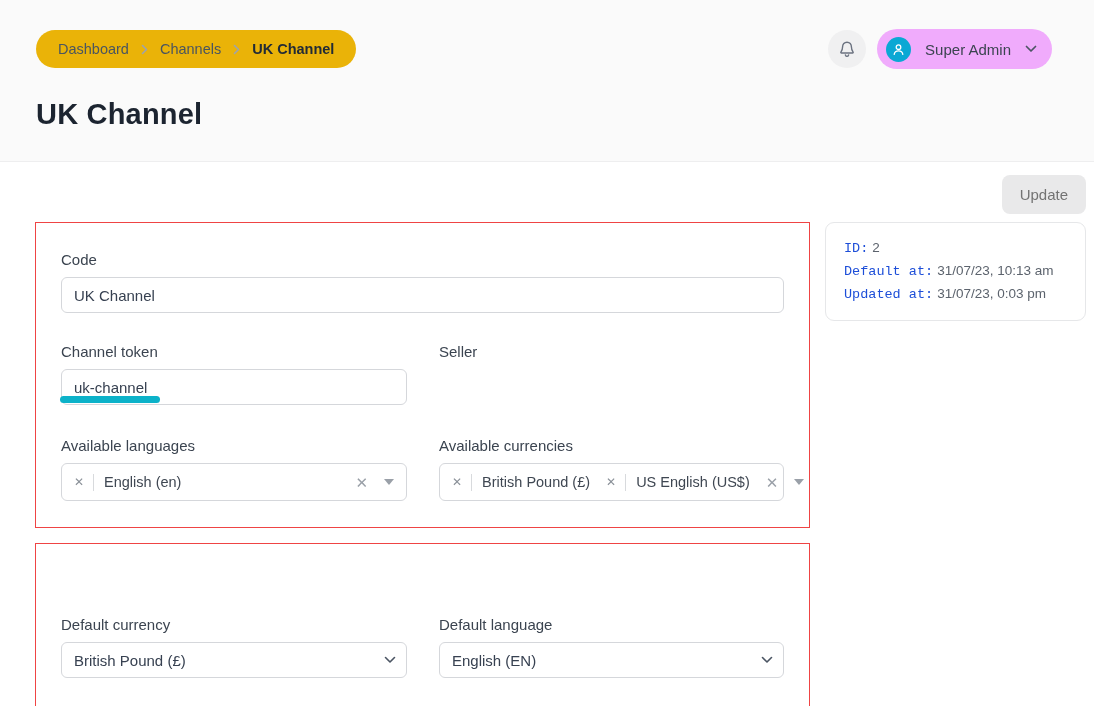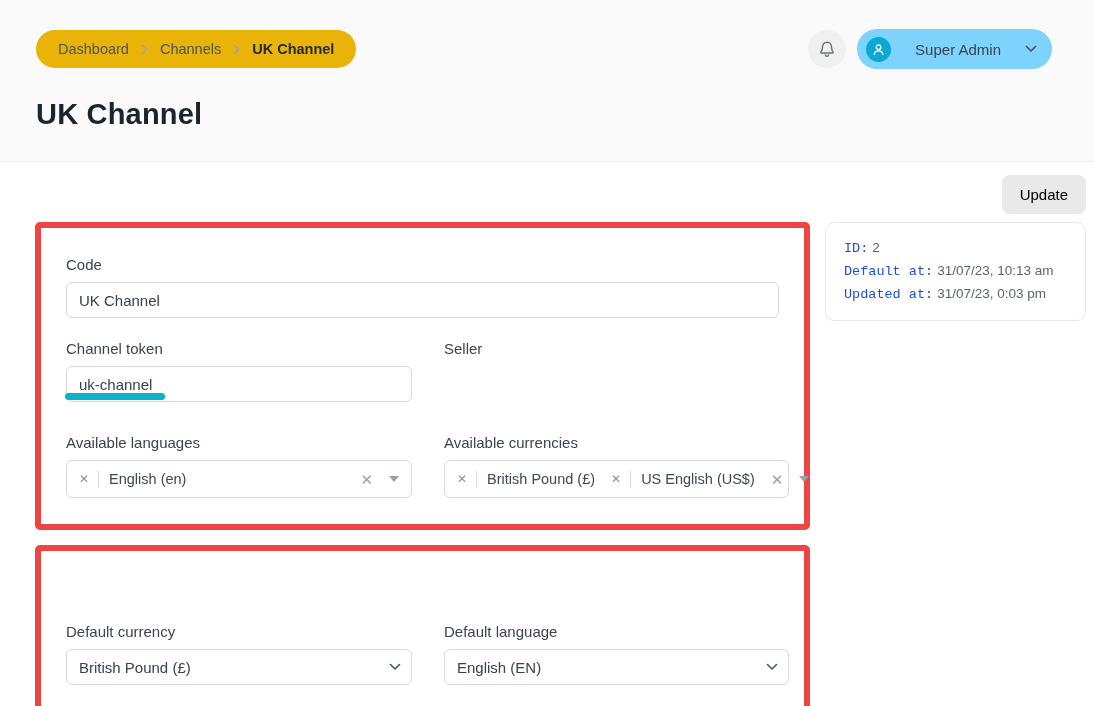--- a/index.html
+++ b/index.html
@@ -37,22 +37,22 @@
 
   .topbar-right { display: flex; align-items: center; gap: 11px; }
   .bell-btn {
     width: 38px; height: 38px; border-radius: 50%;
     background: #f0f0f1; border: none;
     display: flex; align-items: center; justify-content: center;
     cursor: pointer;
   }
   .user-pill {
     height: 40px; border-radius: 999px;
-    background: #7dd3fc; border: none;
-    display: flex; align-items: center; gap: 24px;
+    background: #f0abfc; border: none;
+    display: flex; align-items: center; gap: 14px;
     padding: 0 15px 0 9px;
     cursor: pointer;
     font-size: 15px; color: #374151;
   }
   .avatar {
     width: 25px; height: 25px; border-radius: 50%;
     background: #0aa8d4;
     display: flex; align-items: center; justify-content: center;
   }
   .user-name { font-weight: 500; color: #3b4450; }
@@ -61,56 +61,56 @@
     margin: 28px 0 0 0;
     font-size: 29px; line-height: 34px;
     font-weight: 700; color: #1c2430;
     letter-spacing: 0.2px;
   }
 
   
   .content { padding: 13px 8px 0 35px; }
   .action-row { display: flex; justify-content: flex-end; margin-bottom: 8px; }
   .update-btn {
-    background: #e9e9ea; color: #000000;
+    background: #e9e9ea; color: #737373;
     border: none; border-radius: 8px;
     font-size: 15px; font-weight: 500;
     font-family: "Liberation Sans", sans-serif;
     padding: 11px 18px;
     cursor: pointer;
   }
 
   .columns { display: flex; align-items: flex-start; }
   .left-col { width: 775px; flex: none; }
   .right-col { flex: 1; margin-left: 15px; }
 
   .card {
     background: #ffffff;
-    border: 6px solid #ef4444;
-    border-radius: 5px;
+    border: 1px solid #ef4444;
+    border-radius: 0;
     padding: 28px 25px 26px 25px;
   }
   .card + .card { margin-top: 15px; }
   .defaults-card { padding-bottom: 80px; }
 
   .field-label {
     display: block;
     font-size: 15px; color: #3b4450;
     margin-bottom: 9px;
   }
   .text-input {
     width: 100%; height: 36px;
     border: 1px solid #d5d7db; border-radius: 6px;
     padding: 0 12px;
     font-size: 15px; color: #374151;
     font-family: "Liberation Sans", sans-serif;
     background: #fff;
     outline: none;
   }
-  .field-row { display: flex; gap: 32px; margin-top: 22px; }
+  .field-row { display: flex; gap: 32px; margin-top: 30px; }
   .col-a { width: 346px; flex: none; }
   .col-b { width: 345px; flex: none; }
 
   .token-wrap { position: relative; }
   .token-underline {
     position: absolute;
     left: -1px; bottom: 2px;
     width: 100px; height: 7px;
     border-radius: 4px;
     background: #0cb2c9;

